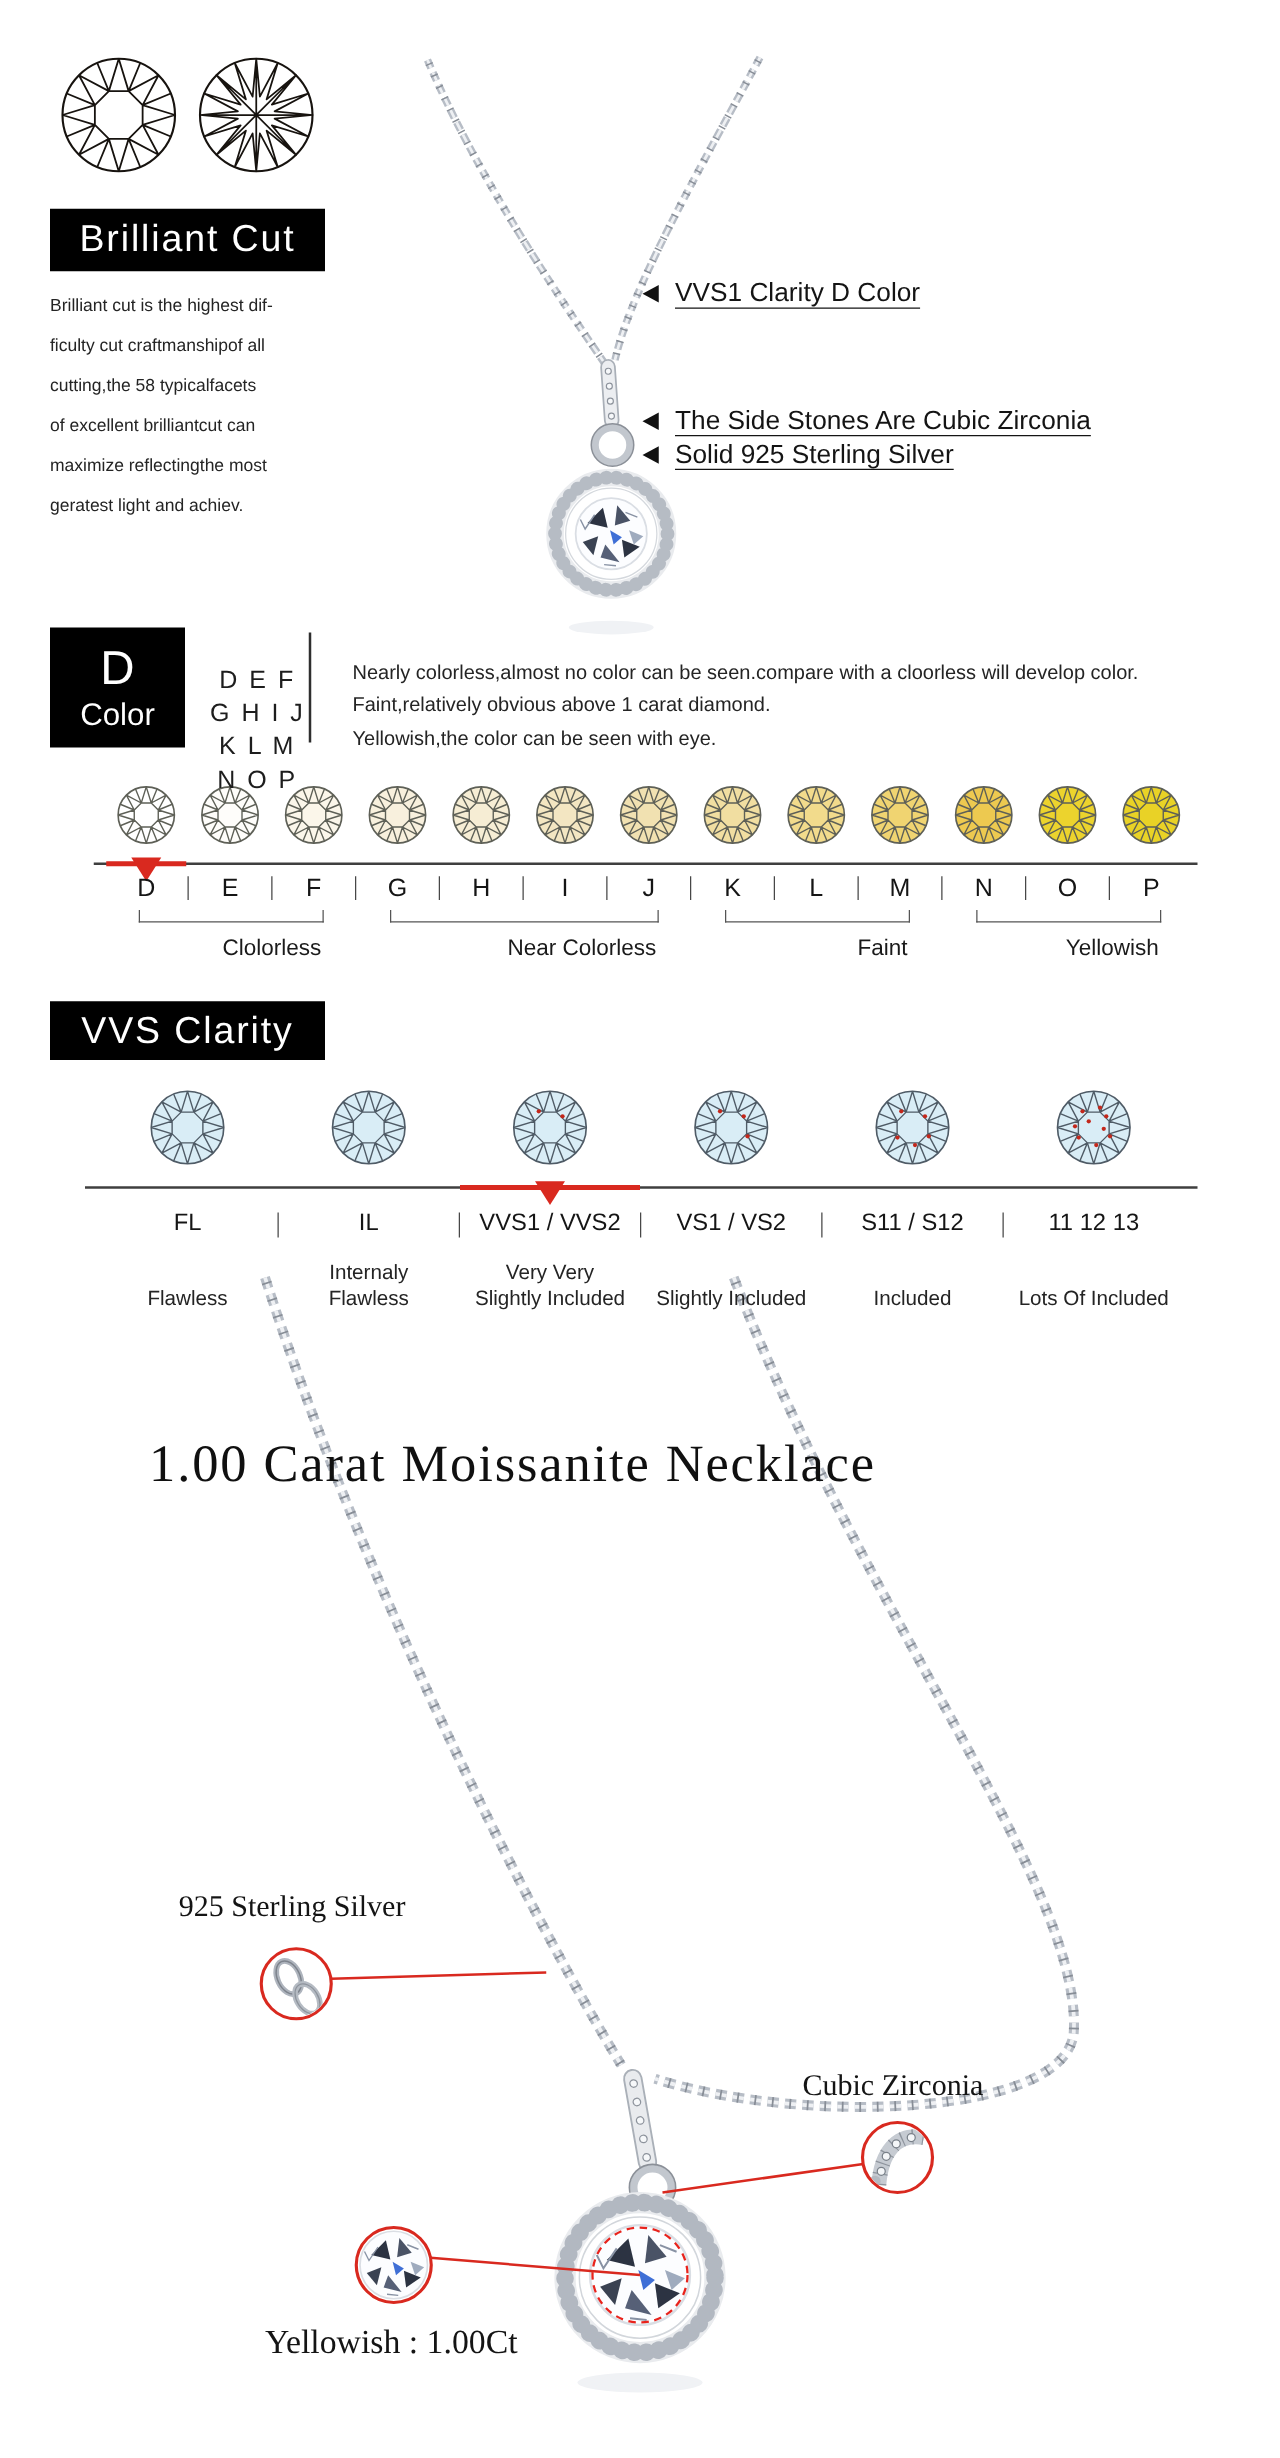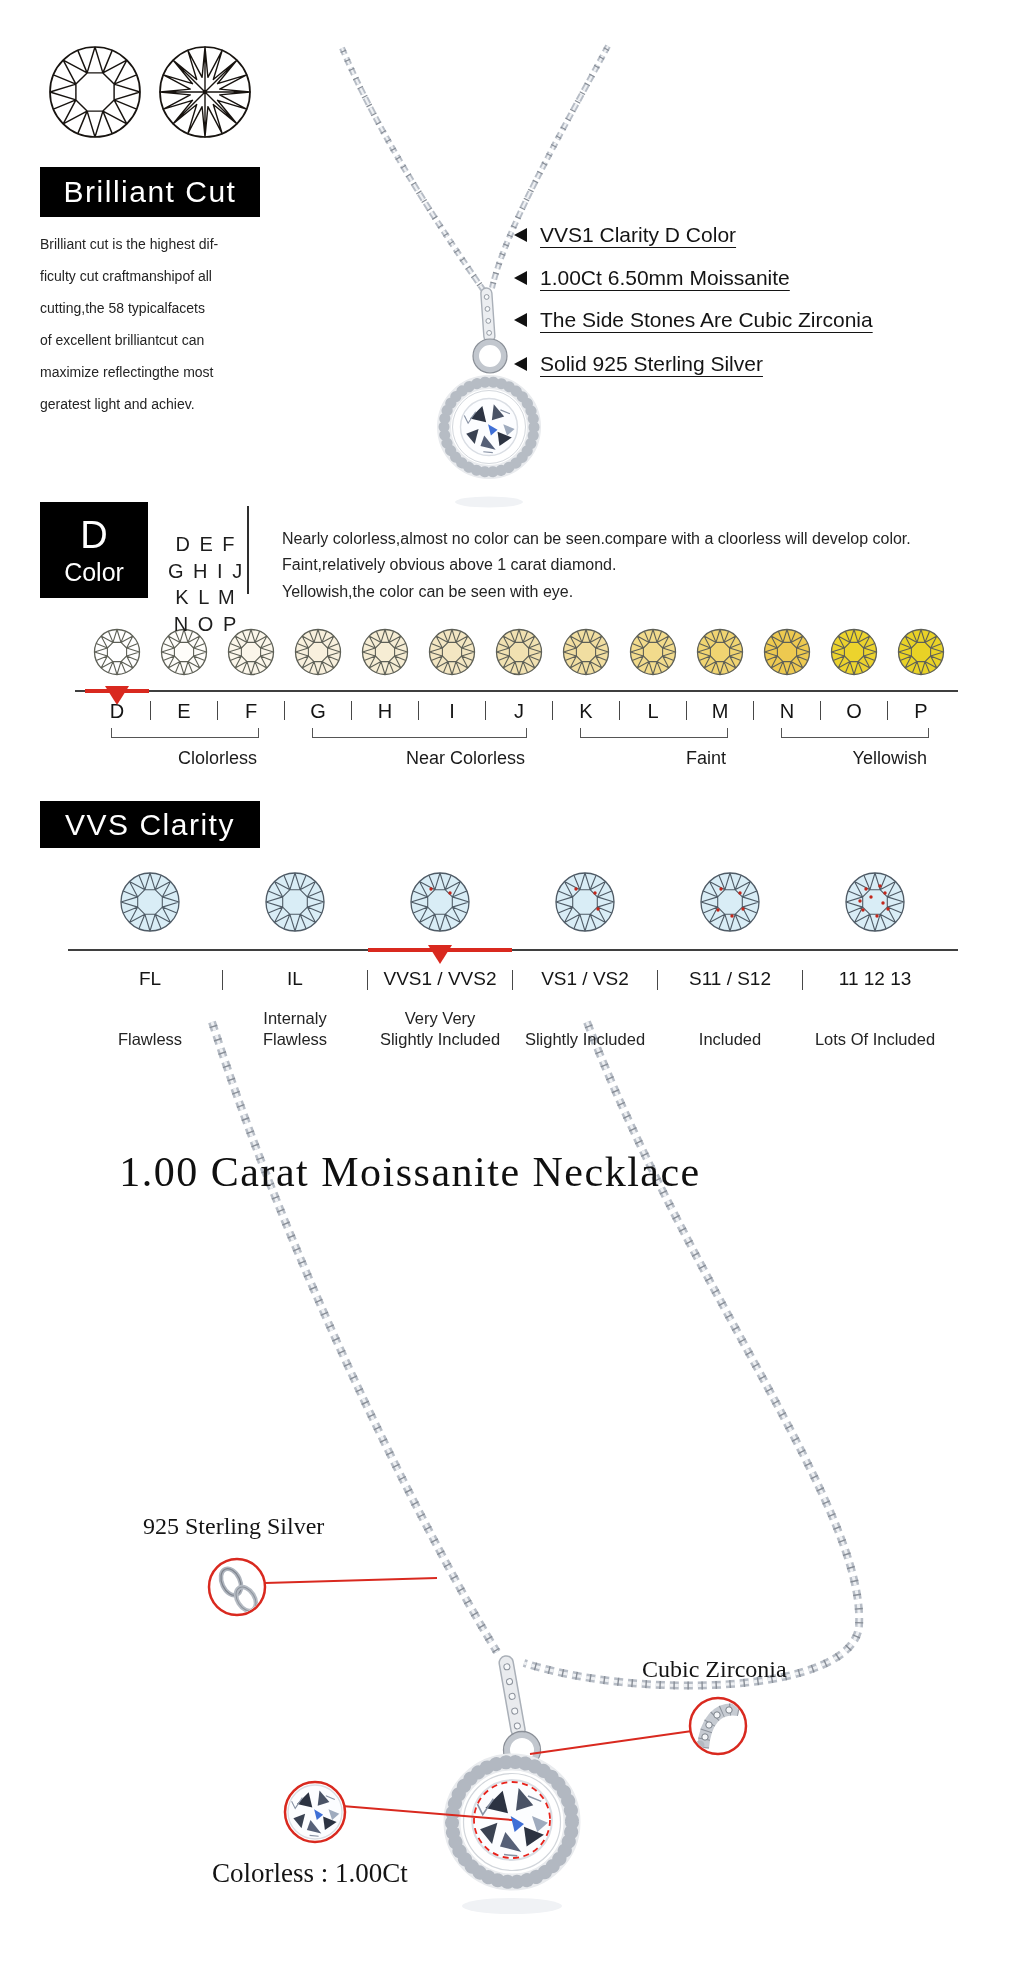--- a/index.html
+++ b/index.html
@@ -274,25 +274,21 @@
       <div class="para-line">of excellent brilliantcut can</div>
       <div class="para-line">maximize reflectingthe most</div>
       <div class="para-line">geratest light and achiev.</div>
     </div>
 
   <div class="abs" id="bullets" style="left:0;top:220px;width:1024px;height:180px;">
       <div class="bullet" style="top: 0px;">
         <div class="tri"></div>
         <span>VVS1 Clarity D Color</span>
       </div>
-      <div class="bullet" style="top: 43px;">
-        <div class="tri"></div>
-        <span>1.00Ct 6.50mm Moissanite</span>
-      </div>
-      <div class="bullet" style="top: 85px;">
+      <div class="bullet" style="top: 102px;">
         <div class="tri"></div>
         <span>The Side Stones Are Cubic Zirconia</span>
       </div>
       <div class="bullet" style="top: 129px;">
         <div class="tri"></div>
         <span>Solid 925 Sterling Silver</span>
       </div>
     </div>
 
   <div class="abs dbox" style="left:40px;top:502px;width:108px;height:96px;">
@@ -391,14 +387,14 @@
       <div class="vpipe" style="left: 366.75px; top: 970px; height: 20px;"></div>
       <div class="vpipe" style="left: 511.75px; top: 970px; height: 20px;"></div>
       <div class="vpipe" style="left: 656.75px; top: 970px; height: 20px;"></div>
       <div class="vpipe" style="left: 801.75px; top: 970px; height: 20px;"></div>
     </div>
 
   <div class="abs serif title" style="left:60px;top:1148px;width:700px;">1.00 Carat Moissanite Necklace</div>
 
   <div class="abs serif callout" style="left:143px;top:1513px;font-size:24px;">925 Sterling Silver</div>
   <div class="abs serif callout" style="left:642px;top:1656px;font-size:24px;">Cubic Zirconia</div>
-  <div class="abs serif callout" style="left:212px;top:1858px;font-size:27px;">Colorless : 1.00Ct</div>
+  <div class="abs serif callout" style="left:212px;top:1858px;font-size:27px;">Yellowish : 1.00Ct</div>
 </div>
 
 </body></html>

